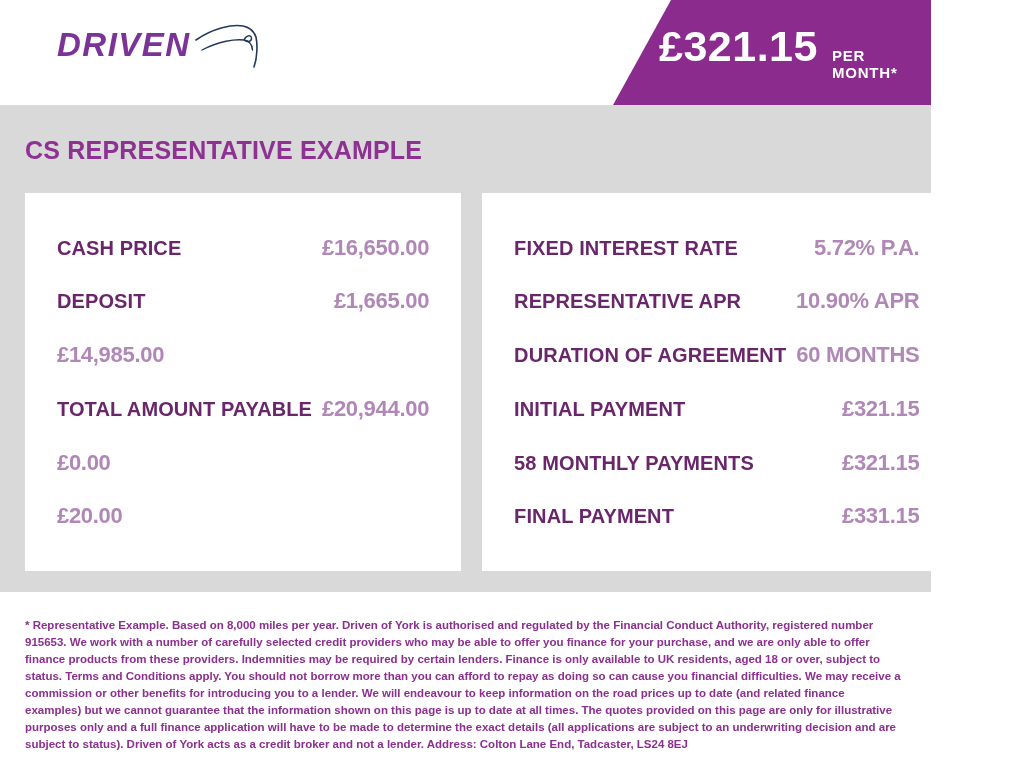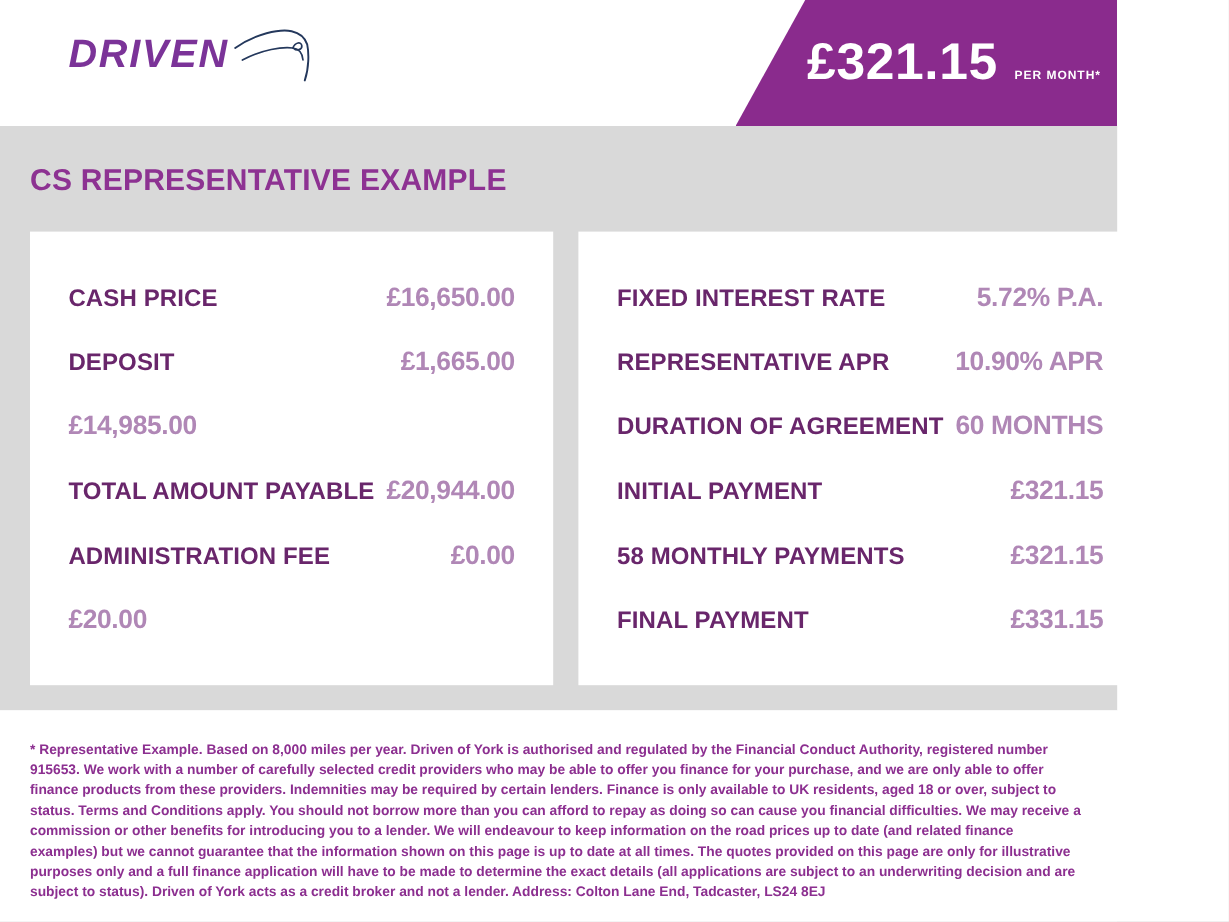--- a/index.html
+++ b/index.html
@@ -62,21 +62,21 @@
   .banner-inner { display: flex; align-items: baseline; gap: 14px; }
   .banner-price {
     color: #ffffff;
     font-size: 43px;
     font-weight: bold;
     letter-spacing: 0.5px;
     line-height: 1;
   }
   .banner-period {
     color: #ffffff;
-    font-size: 10px;
+    font-size: 15px;
     font-weight: bold;
     letter-spacing: 0.8px;
   }
 
   
   .body-gray {
     height: 487px;
     background: var(--background-gray, #d9d9d9);
   }
   .heading {
@@ -183,21 +183,20 @@
           <div class="finance-row">
             <span class="finance-value">£14,985.00</span>
           </div>
 
           <div class="finance-row">
             <span class="finance-label">TOTAL AMOUNT PAYABLE</span>
             <span class="finance-value">£20,944.00</span>
           </div>
 
           <div class="finance-row">
-            <span class="finance-label">ADMINISTRATION FEE</span>
             <span class="finance-value">£0.00</span>
           </div>
 
           <div class="finance-row">
             <span class="finance-value">£20.00</span>
           </div>
         </section>
 
       <section class="card">
 

